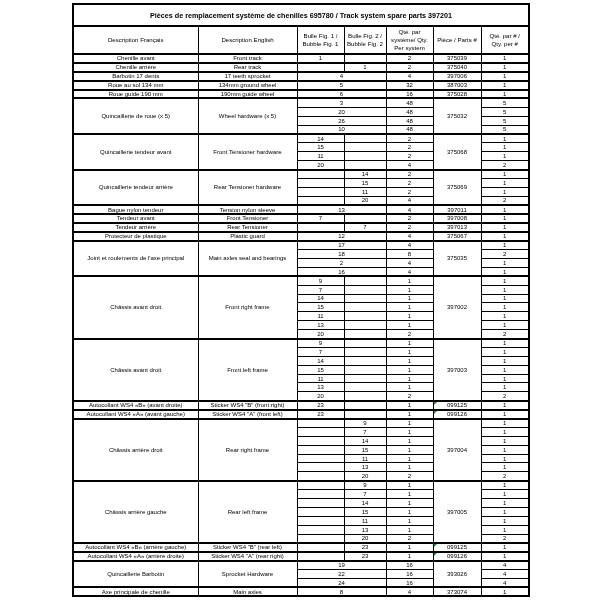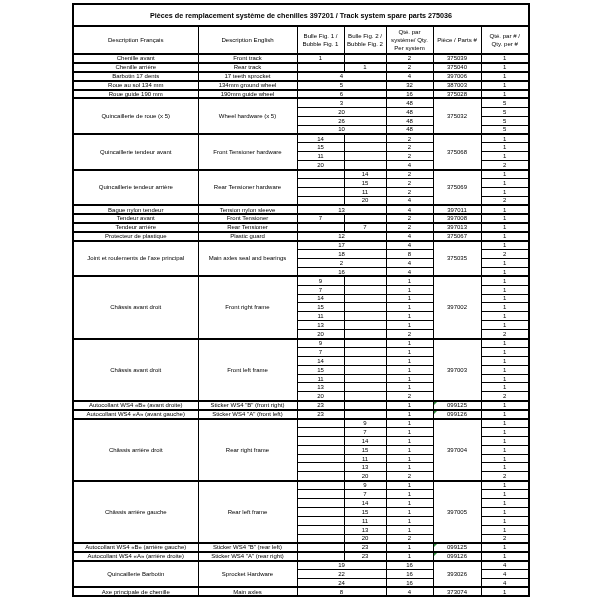--- a/index.html
+++ b/index.html
@@ -66,21 +66,21 @@
       <col style="width:125px">
       <col style="width:99px">
       <col style="width:47px">
       <col style="width:42px">
       <col style="width:47px">
       <col style="width:48px">
       <col style="width:48px">
     </colgroup>
     <thead>
       <tr class="title-row">
-        <td colspan="7">Pièces de remplacement système de chenilles 397201 / Track system spare parts 275036</td>
+        <td colspan="7">Pièces de remplacement système de chenilles 695780 / Track system spare parts 397201</td>
       </tr>
       <tr class="header-row">
         <th>Description Français</th>
         <th>Description English</th>
         <th>Bulle Fig. 1 / Bubble Fig. 1</th>
         <th>Bulle Fig. 2 / Bubble Fig. 2</th>
         <th>Qté. par système/ Qty. Per system</th>
         <th>Pièce / Parts #</th>
         <th>Qté. par # / Qty. per #</th>
       </tr>

